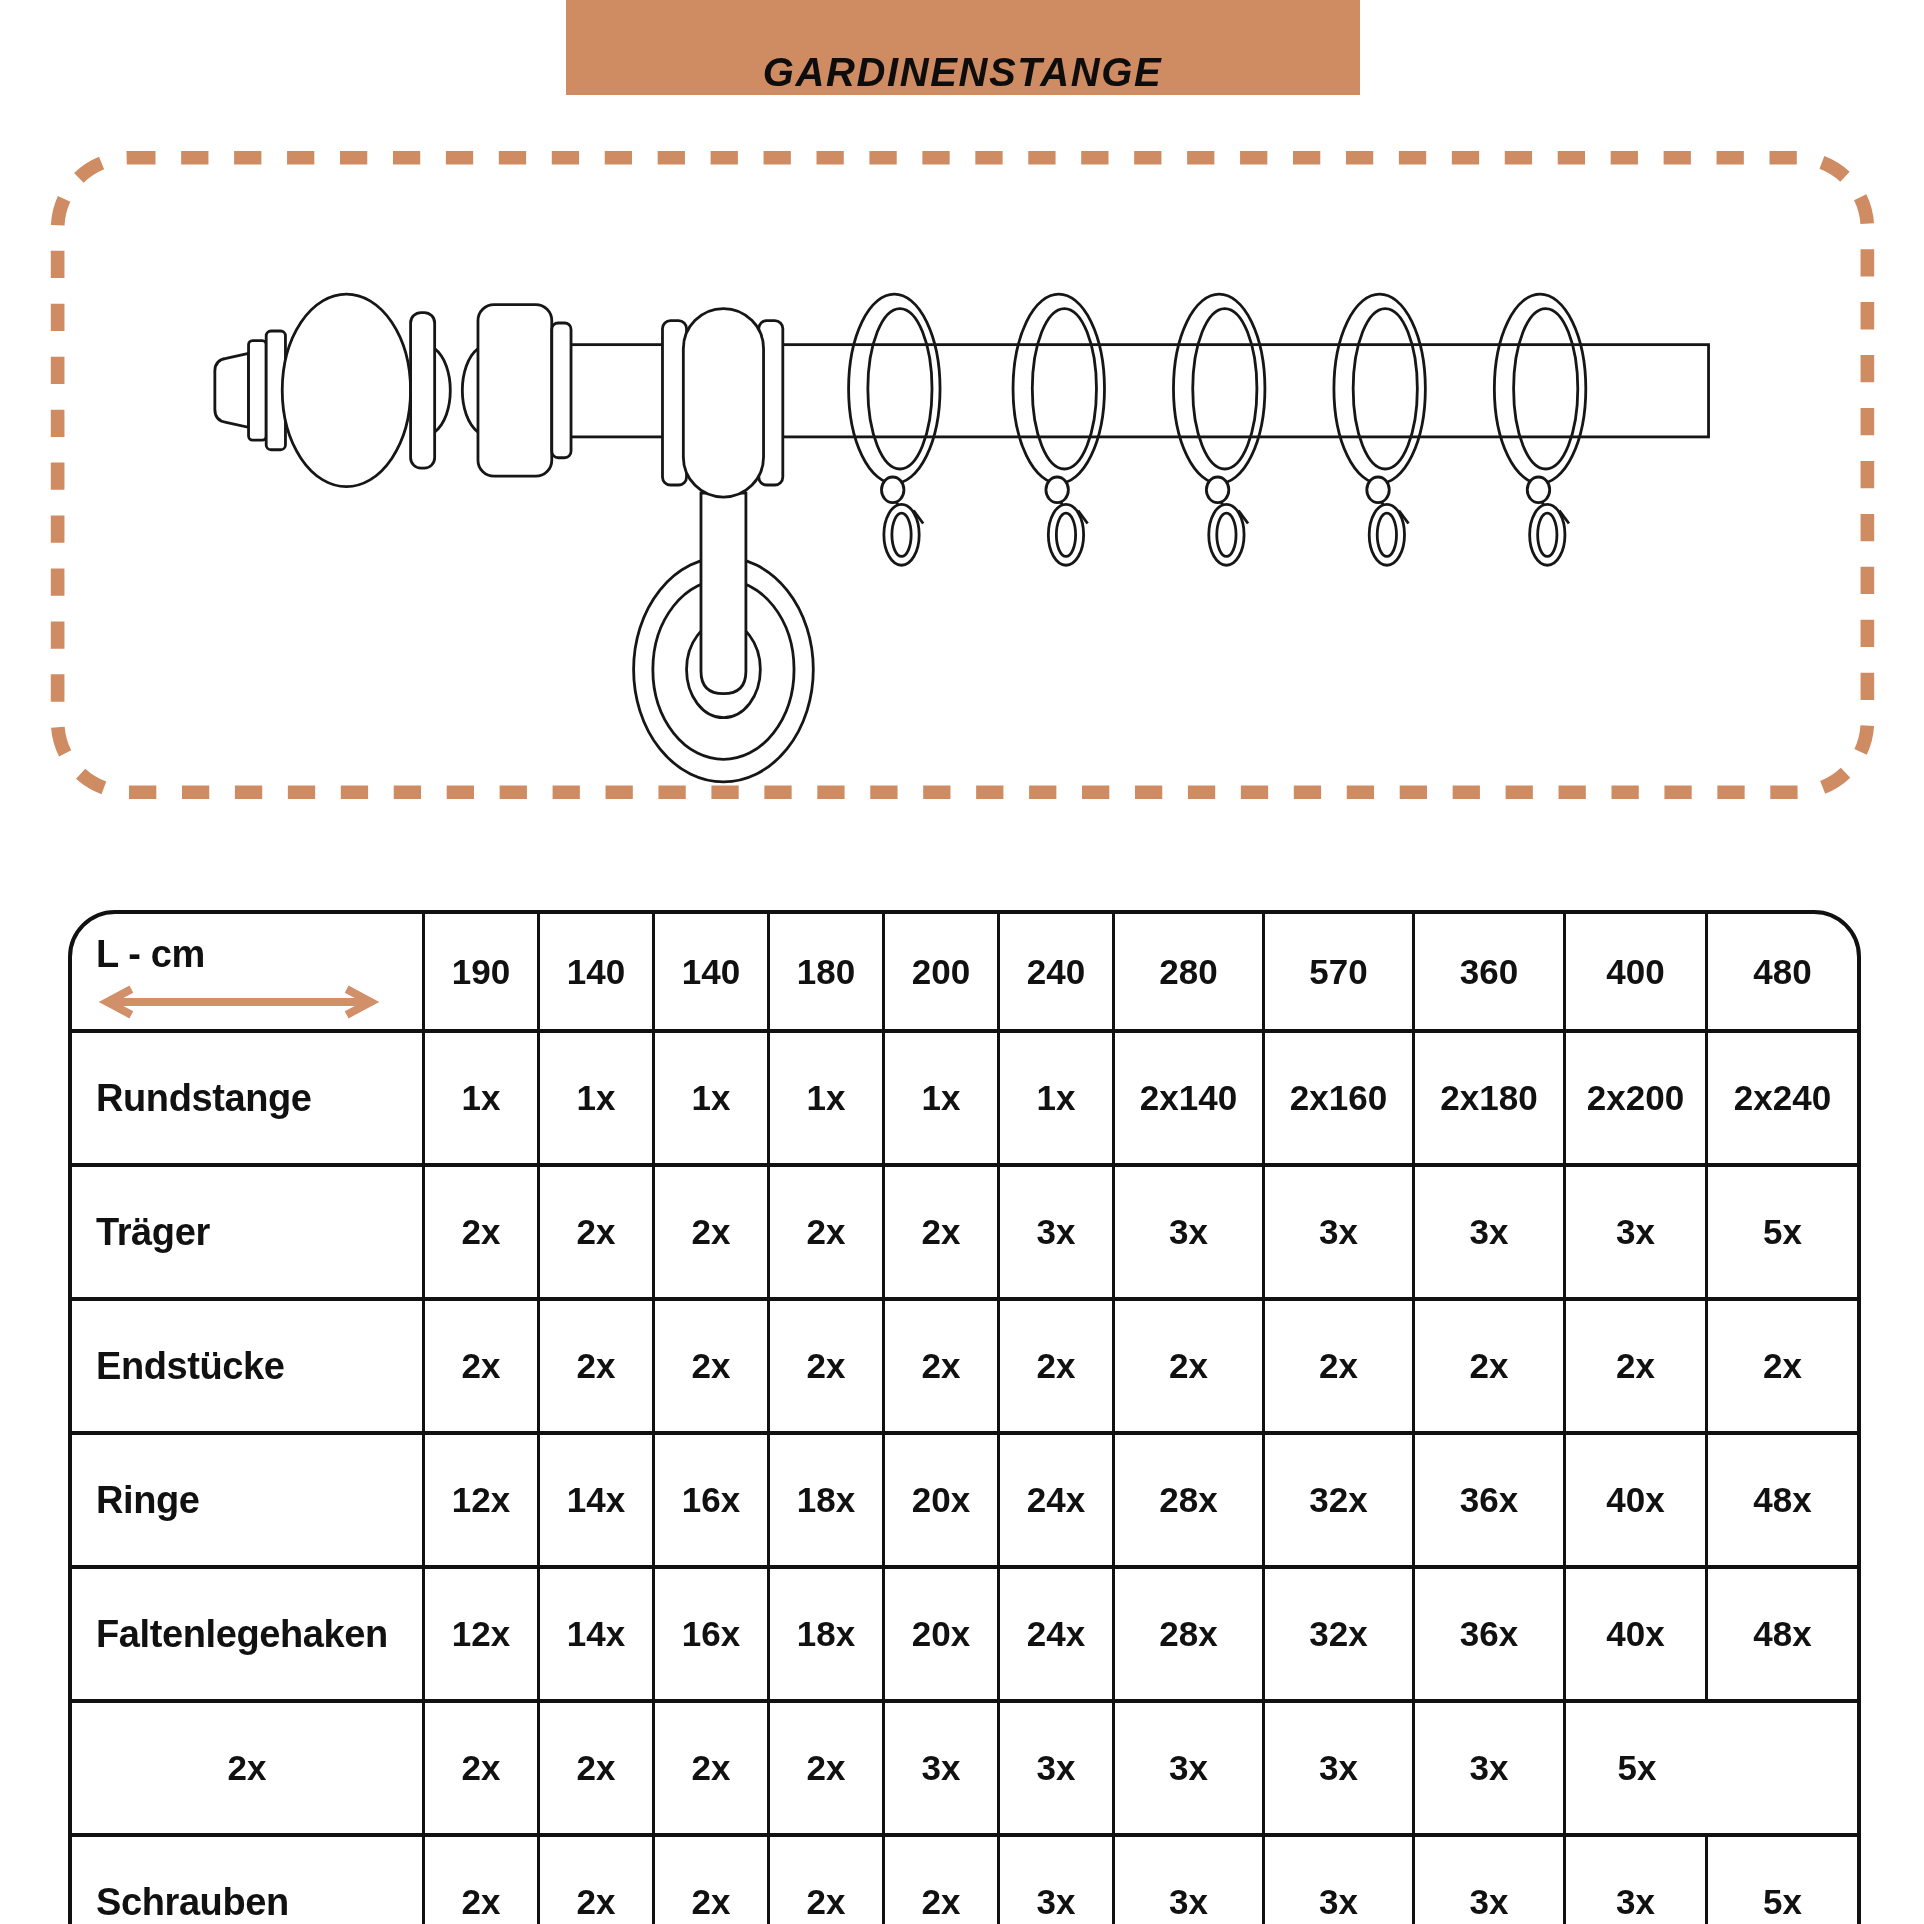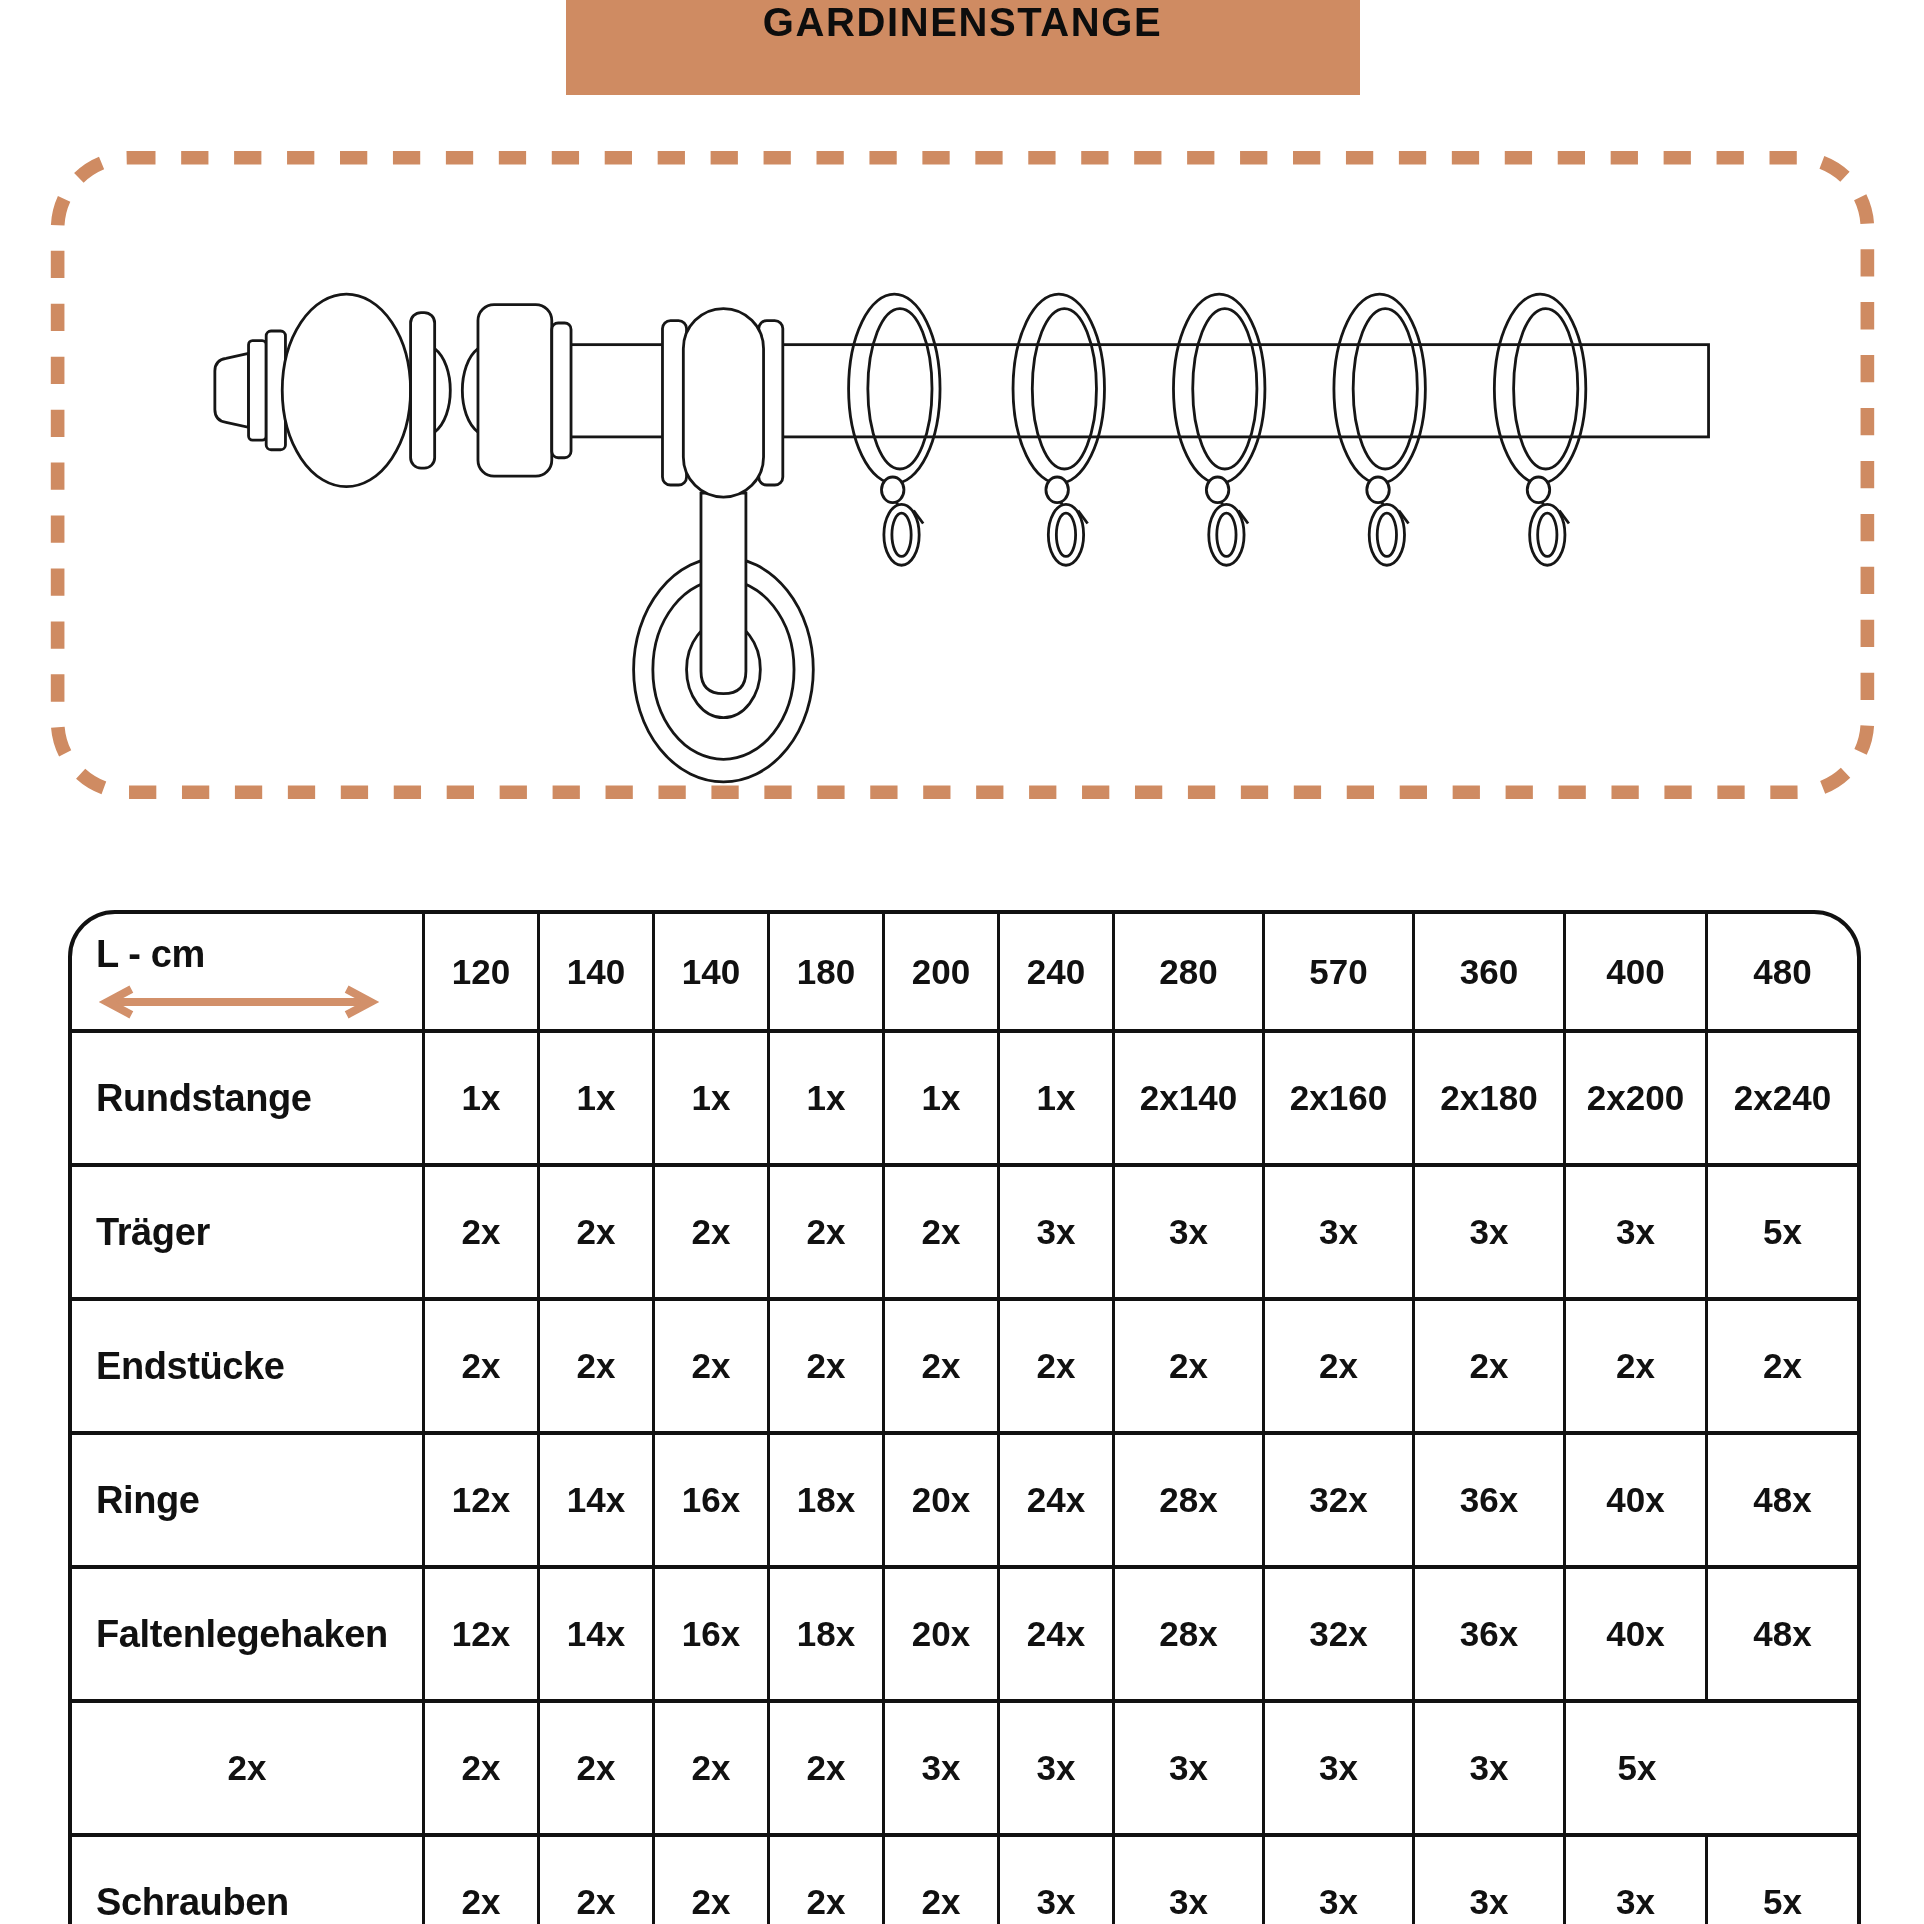--- a/index.html
+++ b/index.html
@@ -12,21 +12,21 @@
     position: relative;
     overflow: hidden;
   }
 
   
   .banner {
     position: absolute;
     top: 0; left: 50%;
     transform: translateX(-50%);
     width: 794px; height: 95px;
-    display: flex; align-items: flex-start; justify-content: center;
+    display: flex; align-items: flex-end; justify-content: center; font-style: italic;
   }
   .banner h1 {
     margin: 0;
     font-size: 40px;
     font-weight: 700;
     letter-spacing: 1.6px;
     color: #0d0d0d;
   }
 
   
@@ -147,21 +147,21 @@
         <span class="hl-text">L - cm</span>
         <span class="arrow-wrap">
           <svg id="arrow-svg" width="286" height="34" viewBox="0 0 356 42" stroke="#D2906A" stroke-width="10" fill="none">
             <line x1="16" y1="21" x2="340" y2="21"></line>
             <polyline points="44,5 14,21 44,37"></polyline>
             <polyline points="312,5 342,21 312,37"></polyline>
           </svg>
         </span>
       </div>
 
-    <div class="cell value-cell">120</div>
+    <div class="cell value-cell">190</div>
         <div class="cell value-cell">140</div>
         <div class="cell value-cell">140</div>
         <div class="cell value-cell">180</div>
         <div class="cell value-cell">200</div>
         <div class="cell value-cell">240</div>
         <div class="cell value-cell">280</div>
         <div class="cell value-cell">570</div>
         <div class="cell value-cell">360</div>
         <div class="cell value-cell">400</div>
         <div class="cell value-cell">480</div>

